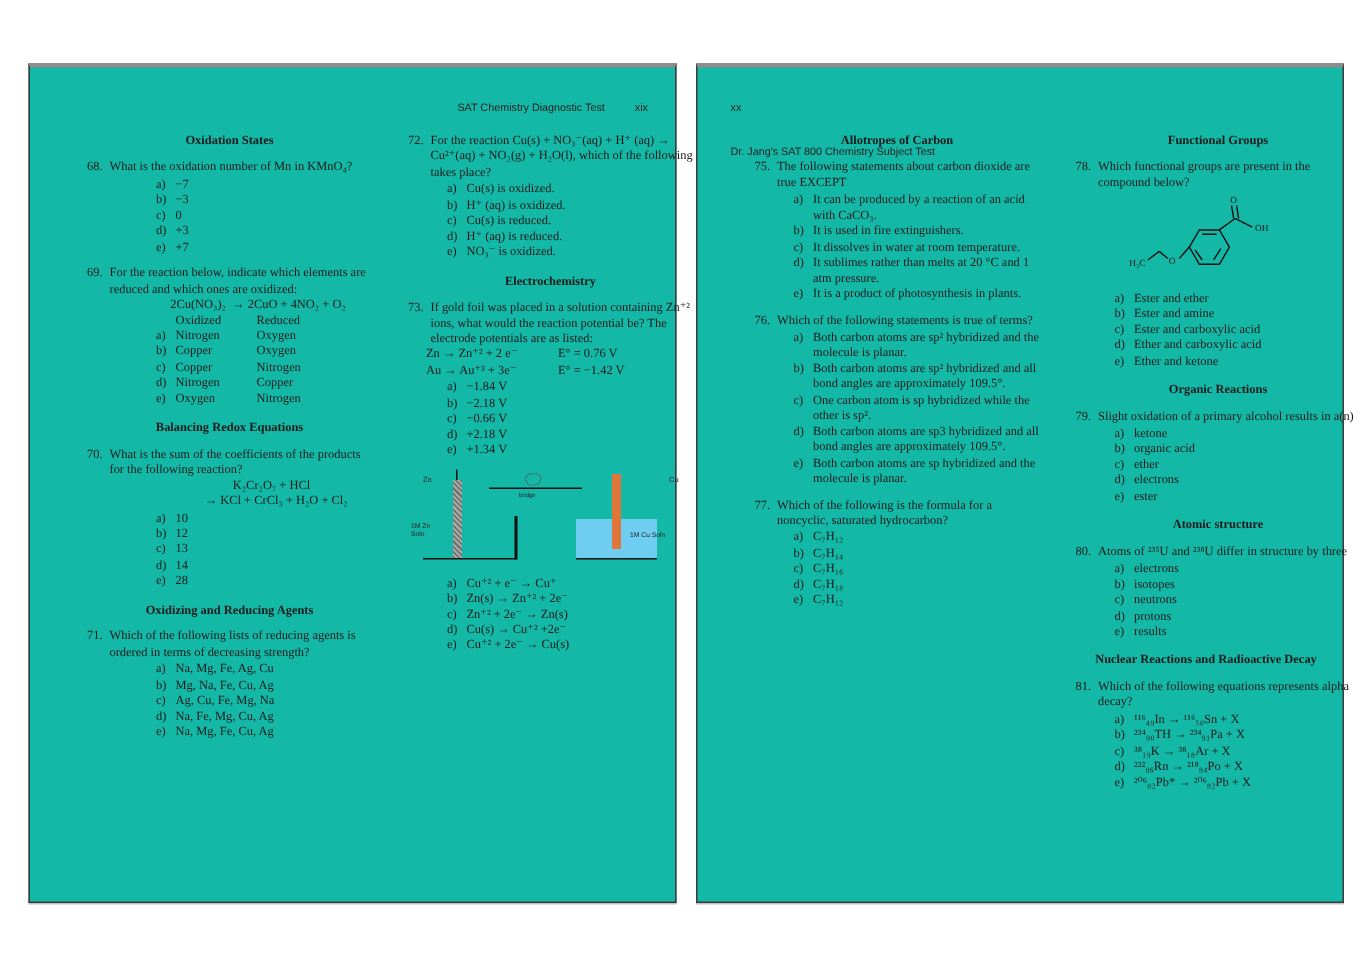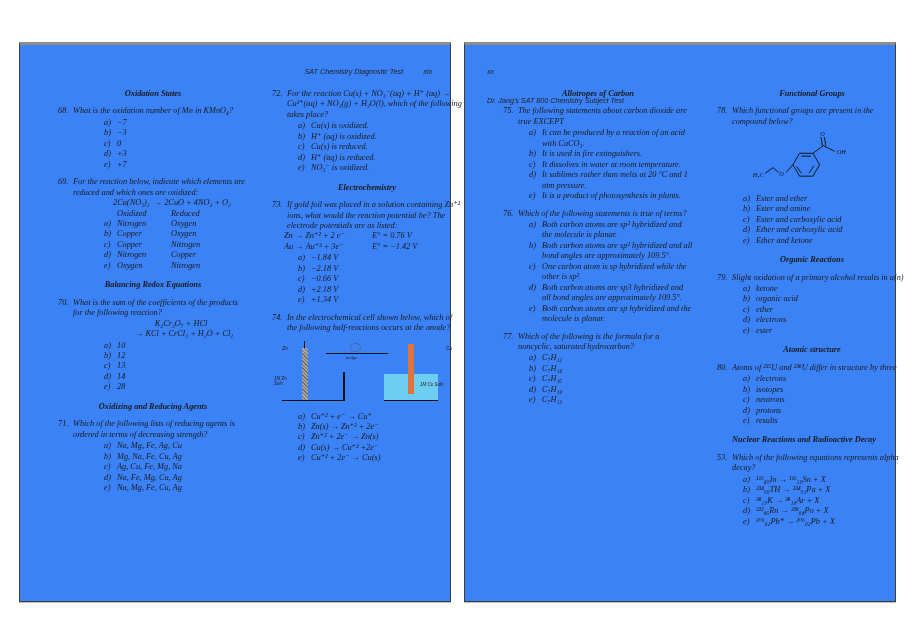--- a/index.html
+++ b/index.html
@@ -1,20 +1,20 @@
 <!DOCTYPE html>
 <html><head>
 <meta charset="utf-8">
 <style>
   html,body{margin:0;padding:0;background:#ffffff;}
   body{position:relative;width:910px;height:644px;overflow:hidden;
        font-family:"Liberation Serif","DejaVu Serif",serif;color:#1a1a1a;}
-  .page{position:absolute;top:42px;width:432px;height:560px;background:#3b82f6;
+  .page{position:absolute;top:42px;width:432px;height:560px;background:#14b8a6;
         box-sizing:border-box;border:1px solid #3d3d3d;border-top:3px solid #8d8d8d;
-        box-shadow:0 1px 0 rgba(0,0,0,.25);font-style:italic;}
+        box-shadow:0 1px 0 rgba(0,0,0,.25);}
   #left-page{left:19px;}
   #right-page{left:464px;}
   .page-header{position:absolute;top:22px;font-family:"Liberation Sans","DejaVu Sans",sans-serif;
         font-size:7.2px;color:#222;display:flex;gap:20px;}
   #left-page .page-header{right:18px;}
   #right-page .page-header{left:22px;flex-direction:column;}
   .cols{position:absolute;top:44px;left:38px;display:flex;gap:24px;}
   .col{width:190px;font-size:8.3px;line-height:1.26;}
   .col > :first-child{margin-top:0;}
   .heading{font-weight:bold;text-align:center;margin:9px 0 2px 0;}
@@ -237,24 +237,20 @@
           </div>
           <div class="opt">
             <span class="oletter">d)</span>
             <span class="otext">+2.18 V</span>
           </div>
           <div class="opt">
             <span class="oletter">e)</span>
             <span class="otext">+1.34 V</span>
           </div>
         </div>
-        <div class="q">
-          <span class="qnum">74.</span>
-          <span class="qtext">In the electrochemical cell shown below, which of the following half-reactions occurs at the anode?</span>
-        </div>
         <div class="cellfig">
           <div class="bbase" style="left: 8px; top: 62px; width: 62px; height: 1.5px;"></div>
           <div class="bbase" style="left: 69px; top: 34px; width: 1.5px; height: 29px;"></div>
           <div class="bbase" style="left: 110px; top: 62px; width: 54px; height: 1.5px;"></div>
           <div class="electrode-left"></div>
           <div class="electrode-tick"></div>
           <div class="wire"></div>
           <div class="meter"></div>
           <div class="lbl bridge-lbl">bridge</div>
           <div class="solution" style="background: rgb(111, 205, 241);"></div>
@@ -462,21 +458,21 @@
           </div>
           <div class="opt">
             <span class="oletter">d)</span>
             <span class="otext">protons</span>
           </div>
           <div class="opt">
             <span class="oletter">e)</span>
             <span class="otext">results</span>
           </div>
         </div><div class="heading nowrap">Nuclear Reactions and Radioactive Decay</div><div class="q">
-          <span class="qnum">53.</span>
+          <span class="qnum">81.</span>
           <span class="qtext">Which of the following equations represents alpha decay?</span>
         </div><div class="opts ind1">
           <div class="opt">
             <span class="oletter">a)</span>
             <span class="otext">¹¹⁶₄₉In → ¹¹⁶₅₀Sn + X</span>
           </div>
           <div class="opt">
             <span class="oletter">b)</span>
             <span class="otext">²³⁴₉₀TH → ²³⁴₉₁Pa + X</span>
           </div>

